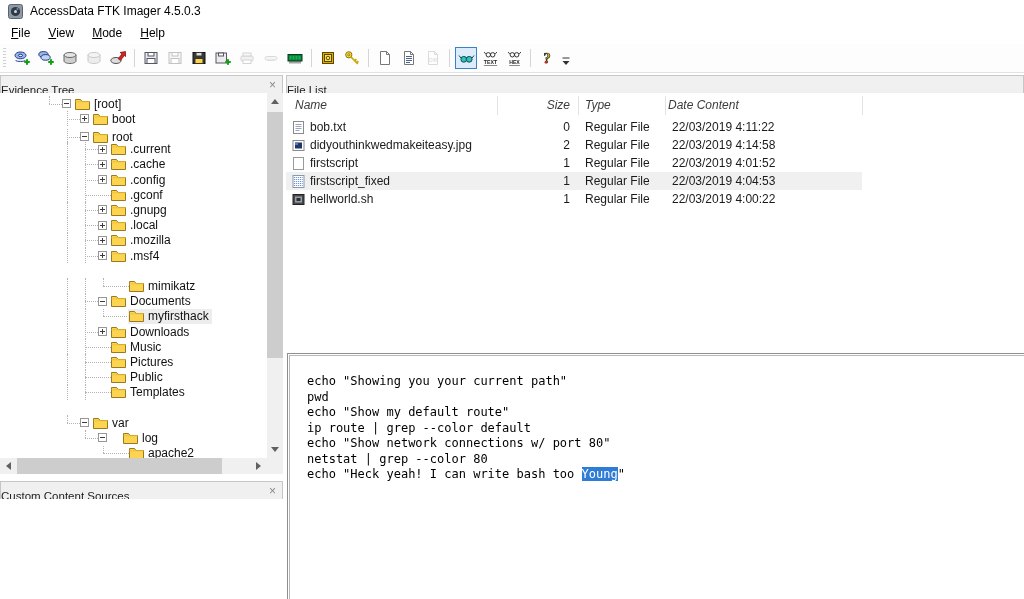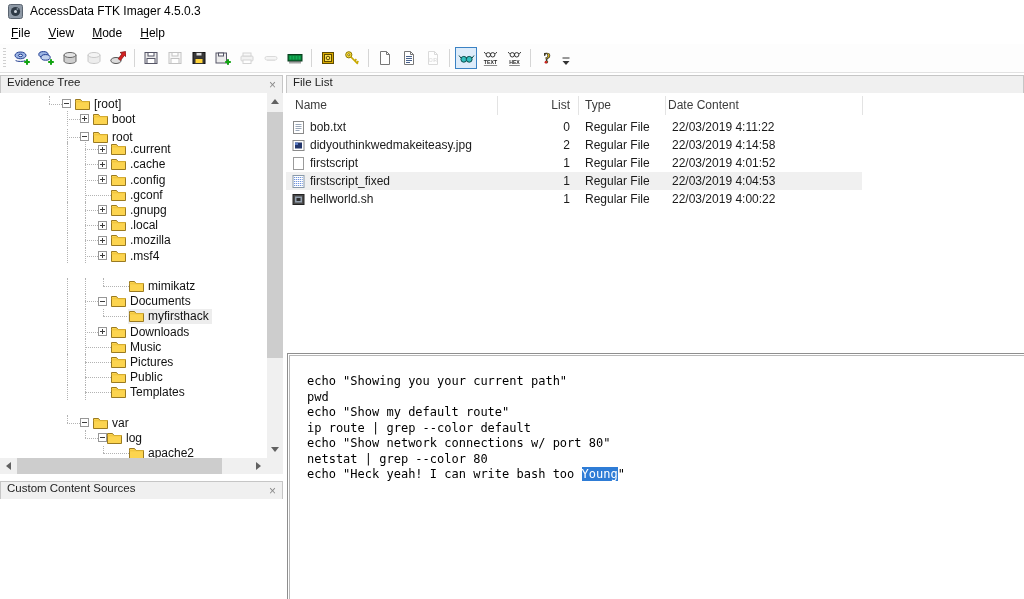--- a/index.html
+++ b/index.html
@@ -22,21 +22,21 @@
            background:repeating-linear-gradient(#cfcfcf 0 1px,transparent 1px 3px);}
   .tb-btn{width:22px;height:22px;display:flex;align-items:center;justify-content:center;
           margin:0 1px;border:1px solid transparent;box-sizing:border-box;}
   .tb-btn.selected{border:1px solid #3b82c4;background:#ddecfa;}
   .tb-btn.disabled svg{filter:grayscale(1) opacity(.35);}
   .tb-btn.overflow{width:12px;margin-top:8px;}
   .tb-sep{width:1px;height:18px;background:#d5d5d5;margin:0 4px;}
   .tb-ic{display:flex;}
   
   .pane-header{position:absolute;height:30px;background:#f0f0f0;border:1px solid #c6c6c6;
-               box-sizing:border-box;display:flex;padding:0 6px;font-size:11.5px;color:#222;}
+               box-sizing:border-box;display:flex;align-items:center;padding:0 0;font-size:11.5px;color:#222;}
   .pane-close{position:absolute;right:6px;top:1px;font-size:12px;color:#8a8a8a;line-height:16px;cursor:default;}
   
   #tree-body{position:absolute;left:0;top:93px;width:299px;height:365px;background:#fff;overflow:hidden;}
   .tree-row{position:absolute;left:0;width:100%;height:15.2px;}
   .guide{position:absolute;width:0;border-left:1px dotted #b3b3b3;}
   .hguide{position:absolute;height:0;border-top:1px dotted #b3b3b3;}
   .exp{position:absolute;width:9px;height:9px;background:#fff;border:1px solid #979797;box-sizing:border-box;}
   .exp::before{content:"";position:absolute;left:1px;top:3px;width:5px;height:1px;background:#3c3c3c;}
   .exp.plus::after{content:"";position:absolute;left:3px;top:1px;width:1px;height:5px;background:#3c3c3c;}
   .node-content{position:absolute;top:0;height:15px;display:flex;align-items:center;gap:4px;padding:0 3px 0 1px;white-space:nowrap;}
@@ -47,21 +47,21 @@
   .sb-btn{position:absolute;background:#f0f0f0;display:flex;align-items:center;justify-content:center;}
   .sb-thumb{position:absolute;background:#cdcdcd;}
   .tri{width:0;height:0;}
   .tri-up{border-left:4px solid transparent;border-right:4px solid transparent;border-bottom:5px solid #616161;}
   .tri-down{border-left:4px solid transparent;border-right:4px solid transparent;border-top:5px solid #616161;}
   .tri-left{border-top:4px solid transparent;border-bottom:4px solid transparent;border-right:5px solid #616161;}
   .tri-right{border-top:4px solid transparent;border-bottom:4px solid transparent;border-left:5px solid #616161;}
   
   #fl-colhead{position:absolute;left:286px;top:93px;width:738px;height:25px;background:#fff;
               border-bottom:1px solid #f0f0f0;color:#3c3c3c;}
-  .col-label{position:absolute;top:5px;}
+  .col-label{position:absolute;top:5px;font-style:italic;}
   .col-div{position:absolute;top:3px;width:1px;height:19px;background:#e3e3e3;}
   #fl-rows{position:absolute;left:286px;top:118px;width:738px;height:234px;background:#fff;}
   .fl-row{position:absolute;left:0;width:576px;height:18px;}
   .fl-row.sel{background:#f0f0f0;}
   .fl-icon{position:absolute;left:6px;top:2px;display:flex;}
   .fl-name{position:absolute;left:24px;top:2px;white-space:nowrap;}
   .fl-size{position:absolute;left:204px;width:80px;top:2px;text-align:right;}
   .fl-type{position:absolute;left:299px;top:2px;}
   .fl-date{position:absolute;left:386px;top:2px;}
   
@@ -608,21 +608,21 @@
               <path d="M.5 3.8h14" stroke="#eec23a" fill="none"></path>
             </svg>
           </span>
           <span class="node-label">var</span>
         </div>
       </div>
       <div class="tree-row" style="top: 337.4px;">
         <div class="guide" style="left: 84.5px; top: 0px; height: 7.6px;"></div>
         <div class="hguide" style="left: 84.5px; top: 7.6px; width: 13.5px;"></div>
         <div class="exp minus" style="left: 98px; top: 3px;"></div>
-        <div class="node-content" style="left: 106px;">
+        <div class="node-content" style="left: 122px;">
           <span class="tb-ic">
             <svg width="15" height="12" viewBox="0 0 15 12">
               <path d="M.5 1.5h5l1.5 2h7.5v8H.5z" fill="#fcd44f" stroke="#9a7a21"></path>
               <path d="M.5 3.8h14" stroke="#eec23a" fill="none"></path>
             </svg>
           </span>
           <span class="node-label">log</span>
         </div>
       </div>
       <div class="tree-row" style="top: 352.6px;">
@@ -661,21 +661,21 @@
   </div>
   <div class="sbar" style="left:267px;top:458px;width:16px;height:16px;"></div>
 
   <div id="pane-gap"></div>
 
   <div class="pane-header" style="left:286px;top:75px;width:738px;">
     <span>File List</span>
   </div>
   <div id="fl-colhead">
     <span class="col-label" style="left:9px;">Name</span>
-    <span class="col-label" style="left:204px;width:80px;text-align:right;">List</span>
+    <span class="col-label" style="left:204px;width:80px;text-align:right;">Size</span>
     <span class="col-label" style="left:299px;">Type</span>
     <span class="col-label" style="left:382px;">Date Content</span>
     <span class="col-div" style="left:211px;"></span>
     <span class="col-div" style="left:292px;"></span>
     <span class="col-div" style="left:379px;"></span>
     <span class="col-div" style="left:576px;"></span>
   </div>
   <div id="fl-rows">
       <div class="fl-row" style="top: 0px;">
         <span class="fl-icon">

